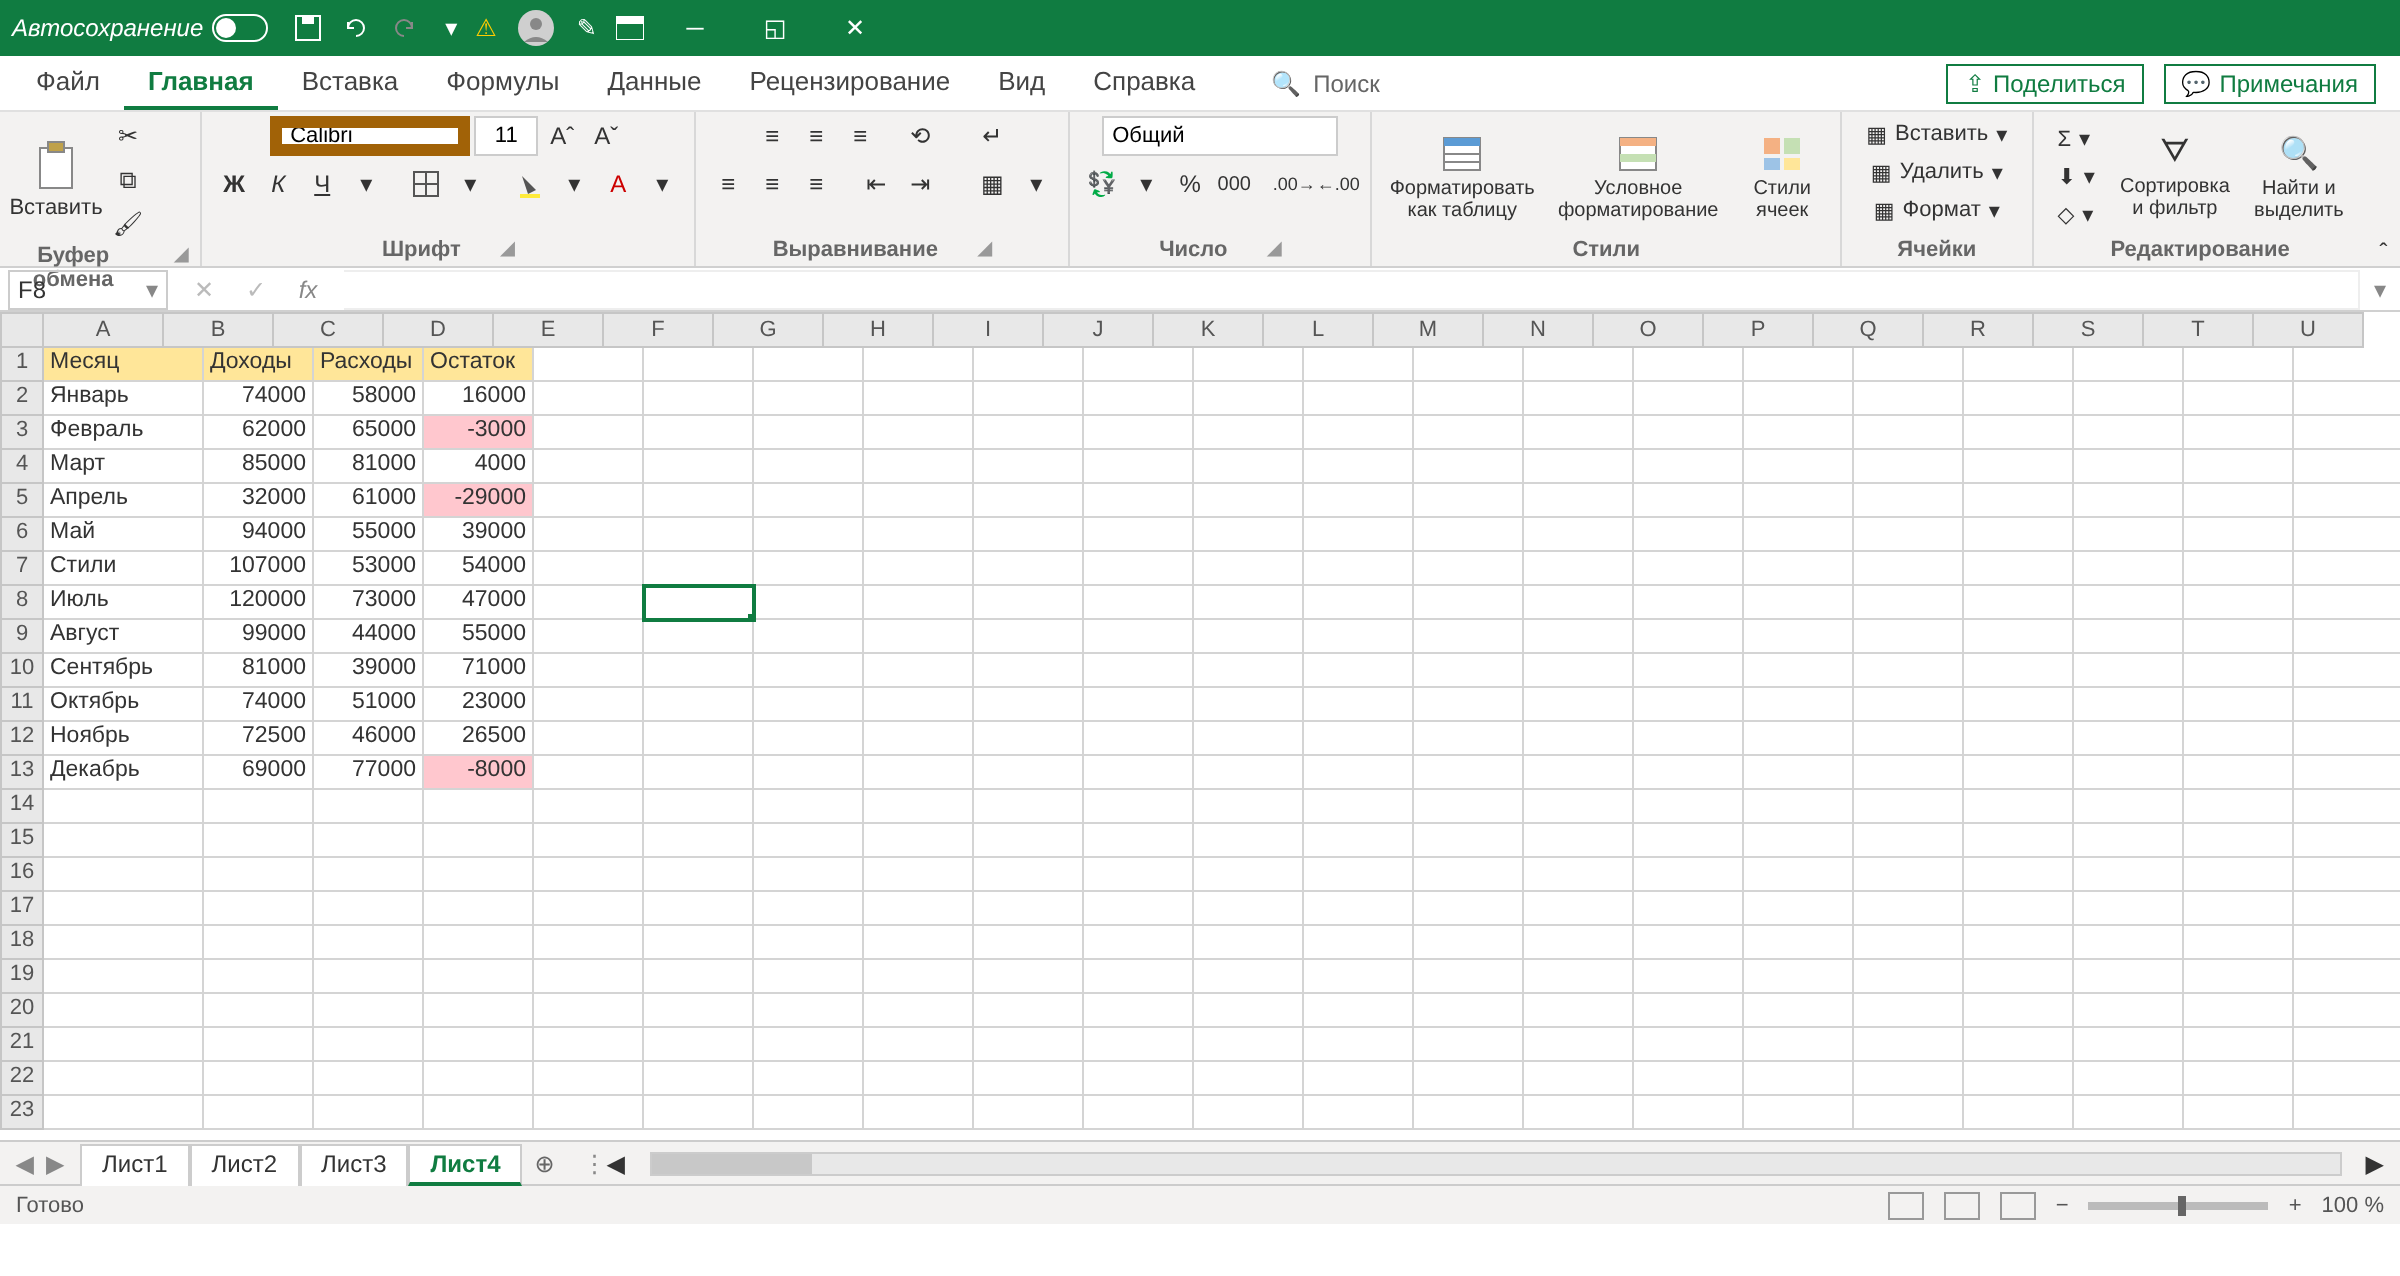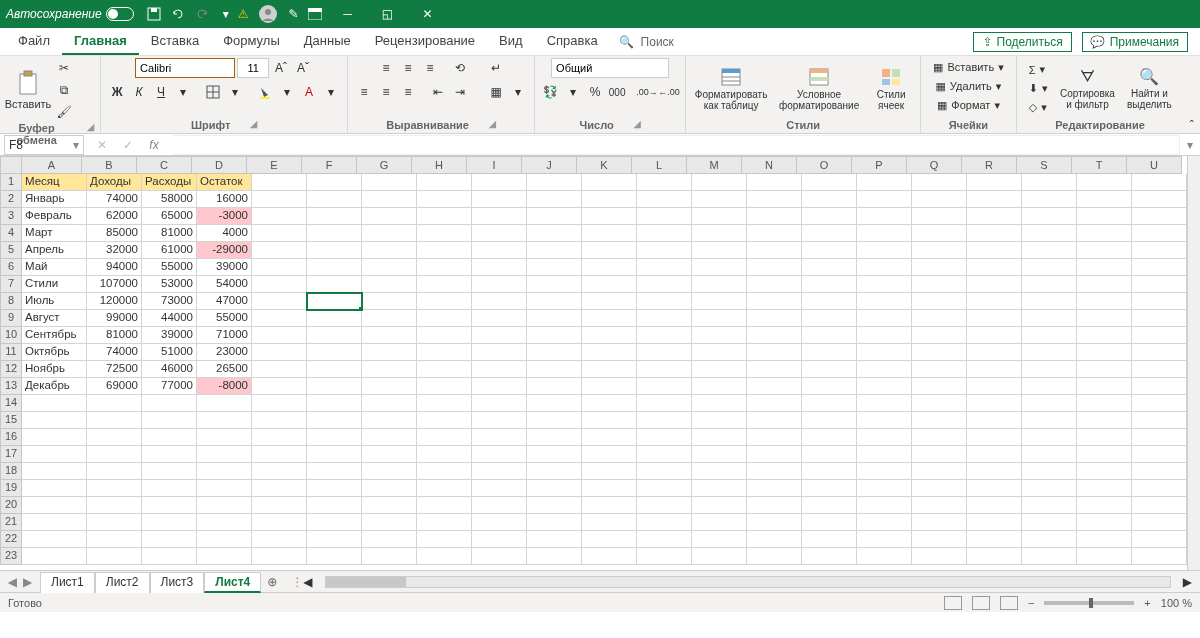--- a/index.html
+++ b/index.html
@@ -9,38 +9,38 @@
   .titlebar { height: 28px; background: #107c41; display: flex; align-items: center; color: #fff; padding: 0 6px; font-size: 12px; }
   .titlebar .autosave { display: flex; align-items: flex-end; gap: 4px; margin-right: 8px; font-style: italic; }
   .switch { width: 28px; height: 14px; border: 1px solid #fff; border-radius: 7px; position: relative; }
   .switch::after { content: ""; position: absolute; width: 10px; height: 10px; background: #fff; border-radius: 50%; top: 1px; left: 1px; }
   .qat-icon { width: 20px; height: 20px; display: inline-flex; align-items: center; justify-content: center; margin: 0 2px; cursor: pointer; }
   .titlebar .center { flex: 1; text-align: center; }
   .titlebar .right { display: flex; gap: 10px; align-items: center; }
   .winbtn { width: 30px; height: 20px; display: inline-flex; align-items: center; justify-content: center; cursor: pointer; }
 
   
-  .tabs { height: 28px; background: #fff; display: flex; align-items: center; padding-left: 6px; border-bottom: 1px solid #e0e0e0; gap: 0; }
+  .tabs { height: 28px; background: #fff; display: flex; align-items: center; padding-left: 6px; border-bottom: 1px solid #e0e0e0; gap: 16px; }
   .tab { padding: 5px 12px; font-size: 13px; cursor: pointer; color: #444; }
   .tab.active { font-weight: 600; border-bottom: 2px solid #107c41; color: #107c41; }
   .tabs .search { margin-left: 10px; display: flex; align-items: center; gap: 6px; color: #666; flex: 1; }
   .tabs .share { display: flex; gap: 10px; padding-right: 12px; }
   .share-btn { border: 1px solid #107c41; color: #107c41; padding: 2px 8px; font-size: 12px; display: flex; align-items: center; gap: 4px; cursor: pointer; }
 
   
   .ribbon { height: 78px; background: #f3f2f1; display: flex; border-bottom: 1px solid #d0d0d0; }
   .group { border-right: 1px solid #d8d8d8; padding: 2px 6px 0 6px; display: flex; flex-direction: column; }
   .group .controls { flex: 1; display: flex; align-items: center; gap: 4px; }
   .group .label { text-align: center; font-size: 11px; color: #666; padding-bottom: 2px; display: flex; justify-content: center; gap: 20px; font-weight: bold; }
   .group .label .launcher { font-size: 9px; color: #999; cursor: pointer; }
   .vstack { display: flex; flex-direction: column; gap: 2px; }
   .hstack { display: flex; gap: 2px; align-items: center; }
   .btn-sm { width: 20px; height: 20px; display: inline-flex; align-items: center; justify-content: center; cursor: pointer; font-size: 12px; }
   .btn-lg { display: flex; flex-direction: column; align-items: center; justify-content: center; width: 44px; padding: 2px 4px; cursor: pointer; font-size: 11px; text-align: center; gap: 2px; }
-  .font-sel { width: 100px; height: 20px; border: 1px solid #a16207; background: #fff; padding: 0 4px; font-size: 11px; }
+  .font-sel { width: 100px; height: 20px; border: 6px solid #a16207; background: #fff; padding: 0 4px; font-size: 11px; }
   .size-sel { width: 32px; height: 20px; border: 1px solid #ccc; background: #fff; padding: 0 2px; font-size: 11px; text-align: center; }
   .num-sel { width: 118px; height: 20px; border: 1px solid #ccc; background: #fff; padding: 0 4px; font-size: 11px; }
   .txtbtn { height: 18px; padding: 0 6px; display: flex; align-items: center; gap: 4px; cursor: pointer; font-size: 11px; color: #333; }
   .collapse { width: 20px; display: flex; align-items: flex-end; justify-content: center; }
 
   
   .fxrow { height: 22px; display: flex; align-items: center; border-bottom: 1px solid #d0d0d0; background: #fff; }
   .namebox { width: 80px; height: 20px; border: 1px solid #ccc; margin-left: 4px; padding: 0 4px; font-size: 12px; display: flex; align-items: center; justify-content: space-between; }
   .fxbtns { display: flex; gap: 6px; margin: 0 8px; color: #888; }
   .fxinput { flex: 1; height: 20px; border: 1px solid #eee; border-left: none; padding: 0 4px; font-size: 12px; }
@@ -49,21 +49,21 @@
   
   .gridwrap { height: 414px; display: flex; flex-direction: column; }
   .colhdr { display: flex; height: 18px; }
   .corner { width: 22px; border: 1px solid #c6c6c6; background: #e8e8e8; }
   .ch { width: 55px; border: 1px solid #c6c6c6; border-left: none; background: #e8e8e8; text-align: center; font-size: 11px; color: #555; line-height: 16px; cursor: pointer; }
   .ch.first { width: 60px; }
   .rows { flex: 1; overflow: hidden; }
   .row { display: flex; height: 17px; }
   .rh { width: 22px; border: 1px solid #c6c6c6; border-top: none; background: #e8e8e8; text-align: center; font-size: 11px; color: #555; line-height: 15px; cursor: pointer; }
   .cell { width: 55px; border-right: 1px solid #d4d4d4; border-bottom: 1px solid #d4d4d4; padding: 0 3px; font-size: 11.5px; line-height: 15px; overflow: hidden; white-space: nowrap; }
-  .cell.first { width: 65px; }
+  .cell.first { width: 80px; }
   .cell.num { text-align: right; }
   .cell.hdr { background: #ffe699; font-weight: 400; }
   .cell.neg { background: #ffc7ce; }
   .cell.selected { outline: 2px solid #107c41; outline-offset: -1px; position: relative; }
   .cell.selected::after { content:""; position:absolute; right:-2px; bottom:-2px; width:4px; height:4px; background:#107c41; }
   .vscroll { width: 14px; background: #f0f0f0; border-left: 1px solid #ccc; }
   .gridmain { display: flex; flex: 1; }
   .gridcells { flex: 1; display: flex; flex-direction: column; }
 
   

